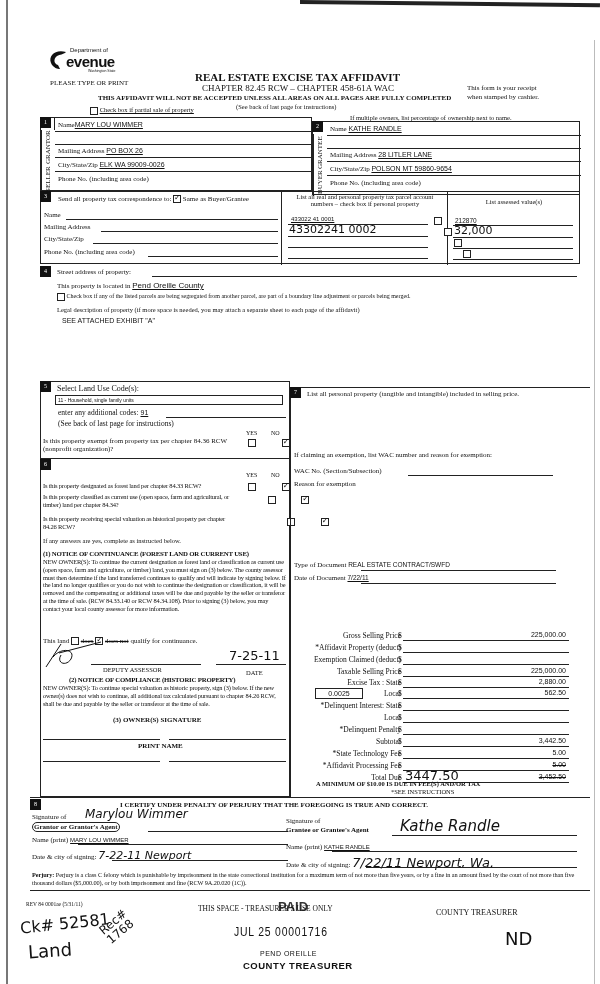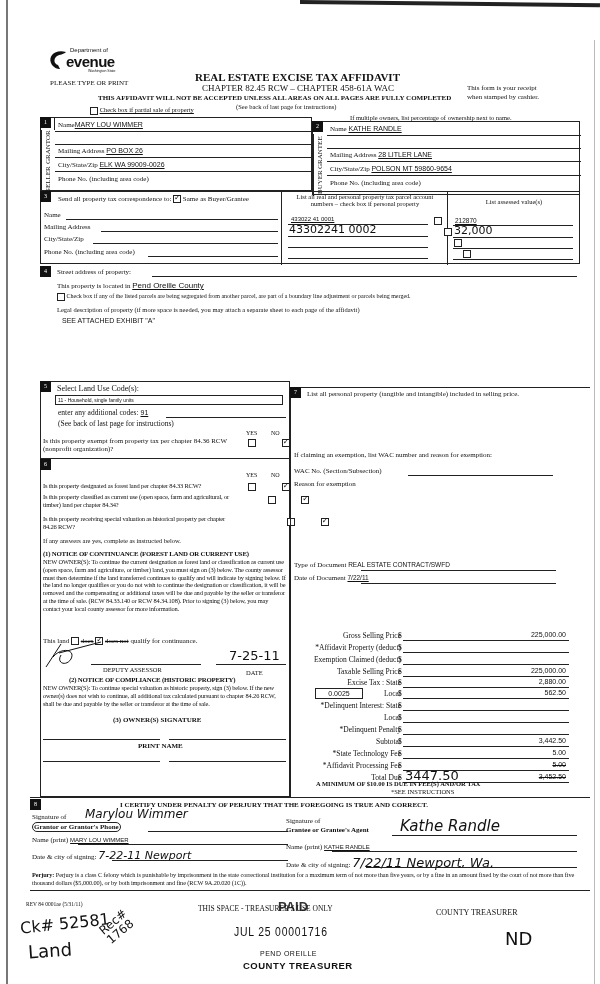--- a/index.html
+++ b/index.html
@@ -326,21 +326,21 @@
   <div class="abs" style="left:100px;top:400px;font-size:6.5px;">*SEE INSTRUCTIONS</div>
 </div>
 
 <div class="abs" style="left:30px;top:797px;width:560px;height:100px;border-top:1px solid #222;">
   <div class="num" style="left:0;top:1px;">8</div>
   <div class="abs bold" style="left:90px;top:3px;font-size:7px;">I CERTIFY UNDER PENALTY OF PERJURY THAT THE FOREGOING IS TRUE AND CORRECT.</div>
 
   <div class="abs" style="left:2px;top:15px;font-size:7px;">Signature of</div>
   <div class="abs hand" style="left:55px;top:9px;font-size:12px;">Marylou Wimmer</div>
   <div class="abs" style="left:2px;top:25px;font-size:7px;">
-    <span class="bold" style="border:1px solid #222;border-radius:6px;padding:0 1px;">Grantor or Grantor's Phone</span>
+    <span class="bold" style="border:1px solid #222;border-radius:6px;padding:0 1px;">Grantor or Grantor's Agent</span>
   </div>
   <div class="line" style="left:118px;top:33px;width:140px;"></div>
   <div class="abs" style="left:2px;top:38px;font-size:7px;">
     <span>Name (print)</span>
     <span class="fill" style="font-size:6px;">MARY LOU WIMMER</span>
   </div>
   <div class="line" style="left:48px;top:46px;width:210px;"></div>
   <div class="abs" style="left:2px;top:51px;font-size:7px;">
     <span>Date &amp; city of signing:</span>
     <span class="hand" style="font-size:11px;">7-22-11 Newport</span>

